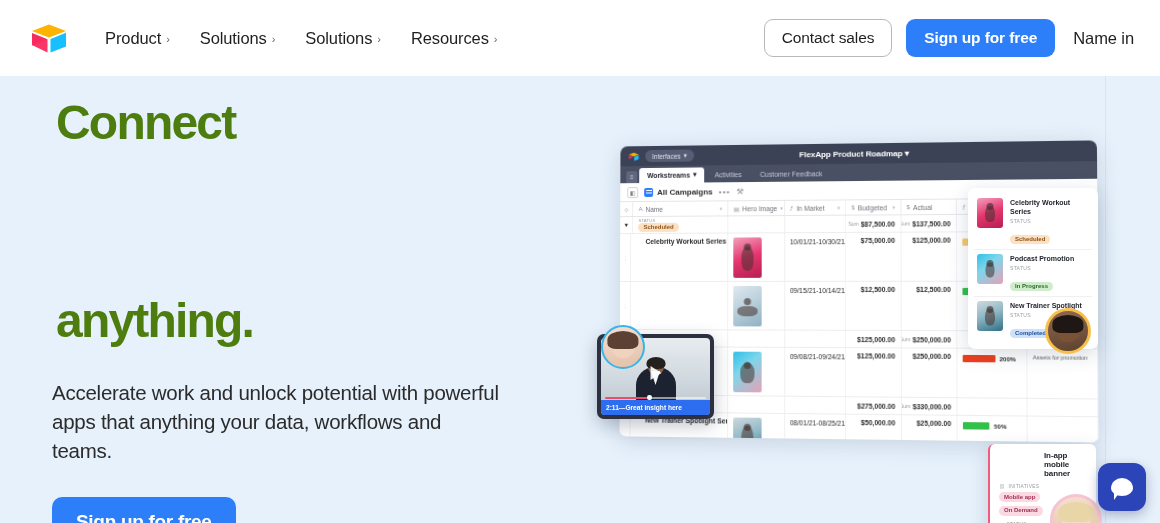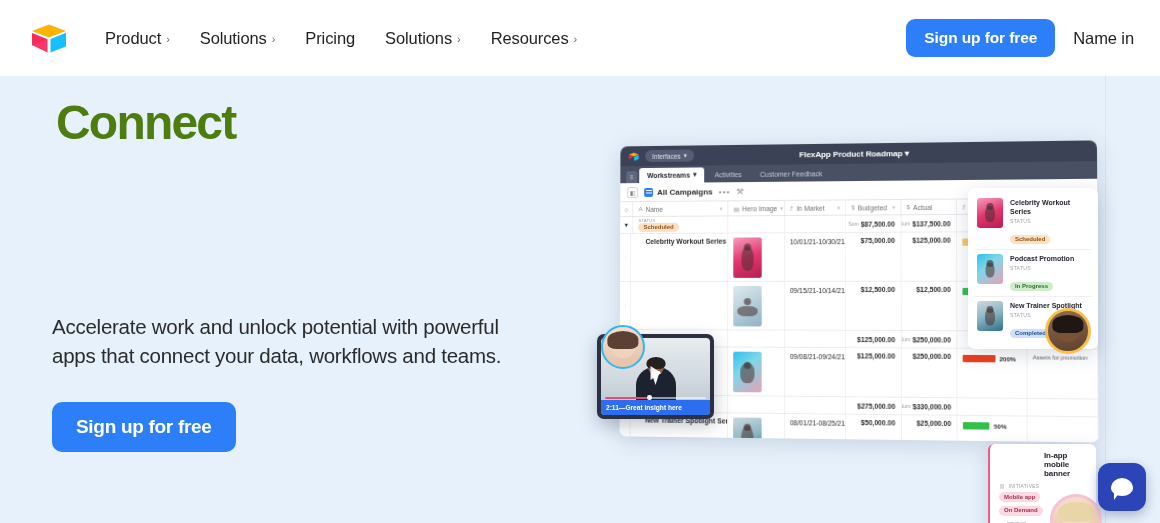--- a/index.html
+++ b/index.html
@@ -531,49 +531,48 @@
   <div class="nav-links">
     <div class="nav-item">
       <span>Product</span>
       <span class="nav-chev">›</span>
     </div>
     <div class="nav-item">
       <span>Solutions</span>
       <span class="nav-chev">›</span>
     </div>
     <div class="nav-item">
-      <span>Pricing</span>
-    </div>
-    <div class="nav-item">
       <span>Solutions</span>
       <span class="nav-chev">›</span>
     </div>
     <div class="nav-item">
       <span>Resources</span>
       <span class="nav-chev">›</span>
     </div>
   </div>
 
   <div class="nav-right">
+    <button class="btn-outline">Contact sales</button>
     <button class="btn-primary-sm">Sign up for free</button>
     <a class="signin-link">Name in</a>
   </div>
 </div>
 
 <div class="hero">
 
   <div class="grid-bg-line" style="left:1105px;"></div>
 
   <div class="hero-left">
     <h1 class="hero-title">
       <span>Connect</span><br>
       <br>
       <br>
+      <span>anything.</span>
     </h1>
-    <p class="hero-sub">Accelerate work and unlock potential with powerful apps that connect your data, workflows and teams.</p>
+    <p class="hero-sub">Accelerate work and unlock potential with powerful apps that anything your data, workflows and teams.</p>
     <button class="btn-primary-lg">Sign up for free</button>
   </div>
 
   <div class="mock-wrap">
     <div class="mock-app">
 
       <div class="mock-titlebar">
         <svg class="mini-logo" viewBox="0 0 38 32">
           <polygon points="2,9 19,2.5 36,9 19,15.5" fill="#FCB400"></polygon>
           <polygon points="20.5,17 36,10.7 36,24.5 20.5,30.5" fill="#18BFFF"></polygon>

